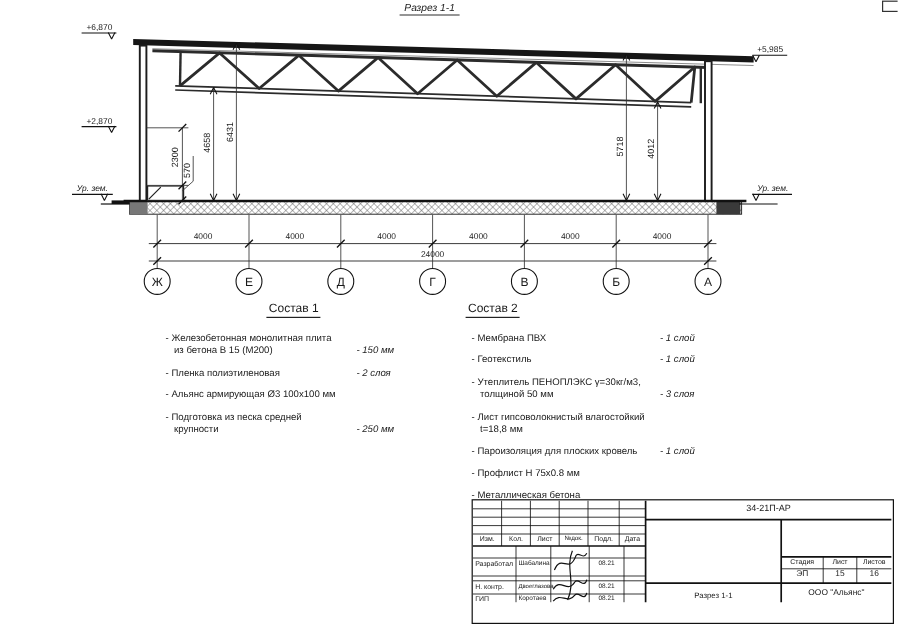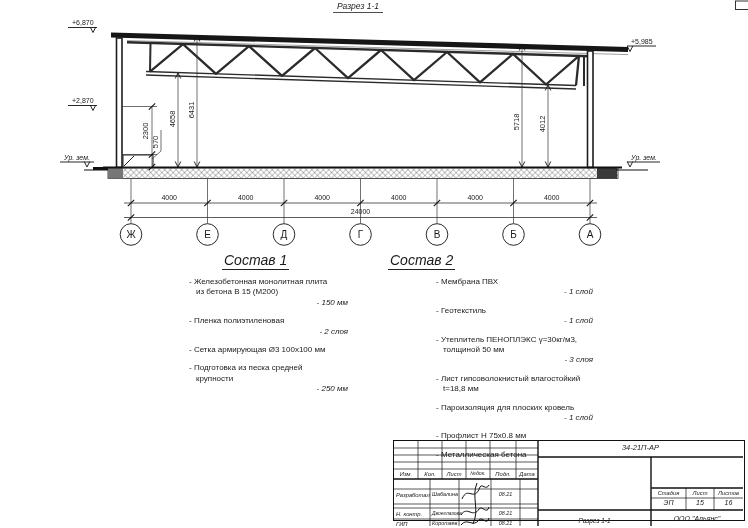--- a/index.html
+++ b/index.html
@@ -3,30 +3,30 @@
 <meta charset="utf-8">
 <style>
   html,body{margin:0;padding:0;}
   body{
     width:748px;height:528px;position:relative;background:#fff;overflow:hidden;
     font-family:"Liberation Sans",sans-serif;color:#1a1a1a;
   }
   svg text{font-family:"Liberation Sans",sans-serif;fill:#1a1a1a;}
   .draw{position:absolute;left:0;top:0;}
   
-  .sec-title{position:absolute;font-style:italic;font-size:14px;border-bottom:1px solid #222;padding:0 2px 1px 2px;}
+  .sec-title{position:absolute;font-size:10px;border-bottom:1px solid #222;padding:0 2px 1px 2px;}
   .mlist{position:absolute;font-size:8px;line-height:1.3;}
-  .mitem{display:flex;align-items:flex-end;margin-bottom:8px;flex-direction:column;}
+  .mitem{display:flex;align-items:flex-end;margin-bottom:8px;}
   .mtxt{white-space:pre-line;padding-left:7px;text-indent:-7px;}
   .mval{white-space:nowrap;font-style:italic;}
   #s1 .mtxt{width:152px;}
   #s2 .mtxt{width:150px;}
-  .gap-top{margin-top:0;justify-content:flex-end;}
+  .gap-top{margin-top:0;}
   
-  .stamp{position:absolute;left:393px;top:440px;width:352px;height:81px;border:1.5px solid #111;box-sizing:border-box;font-style:italic;}
+  .stamp{position:absolute;left:393px;top:416px;width:352px;height:104px;border:1.5px solid #111;box-sizing:border-box;}
   .stamp .cell{position:absolute;font-size:5.8px;line-height:1.1;white-space:nowrap;}
   .stamp .c{text-align:center;}
   .stamp svg{position:absolute;left:0;top:0;}
 </style>
 </head>
 <body>
 
 <svg class="draw" width="748" height="250" viewBox="0 0 748 250">
   <defs>
     <pattern id="ht1" width="4" height="4" patternUnits="userSpaceOnUse" patternTransform="rotate(45)">
@@ -198,21 +198,21 @@
   <div class="mitem">
       <div class="mtxt">- Железобетонная  монолитная плита
 из бетона В 15 (М200)</div>
       <div class="mval">- 150 мм</div>
     </div>
   <div class="mitem">
       <div class="mtxt">- Пленка полиэтиленовая</div>
       <div class="mval">- 2 слоя</div>
     </div>
   <div class="mitem">
-      <div class="mtxt">- Сетка армирующая Ø3 100х100 мм</div>
+      <div class="mtxt">- Альянс армирующая Ø3 100х100 мм</div>
       <div class="mval"></div>
     </div>
   <div class="mitem">
       <div class="mtxt">- Подготовка из песка средней
 крупности</div>
       <div class="mval">- 250 мм</div>
     </div>
 </div>
 
 <div class="sec-title" style="left:388px;top:252px;">Состав 2</div>

